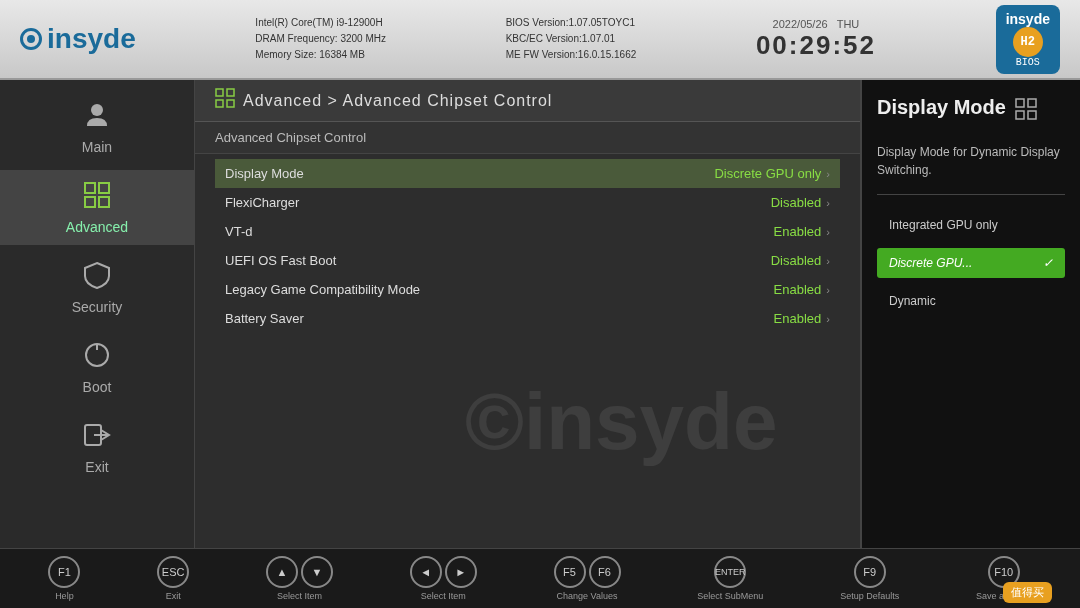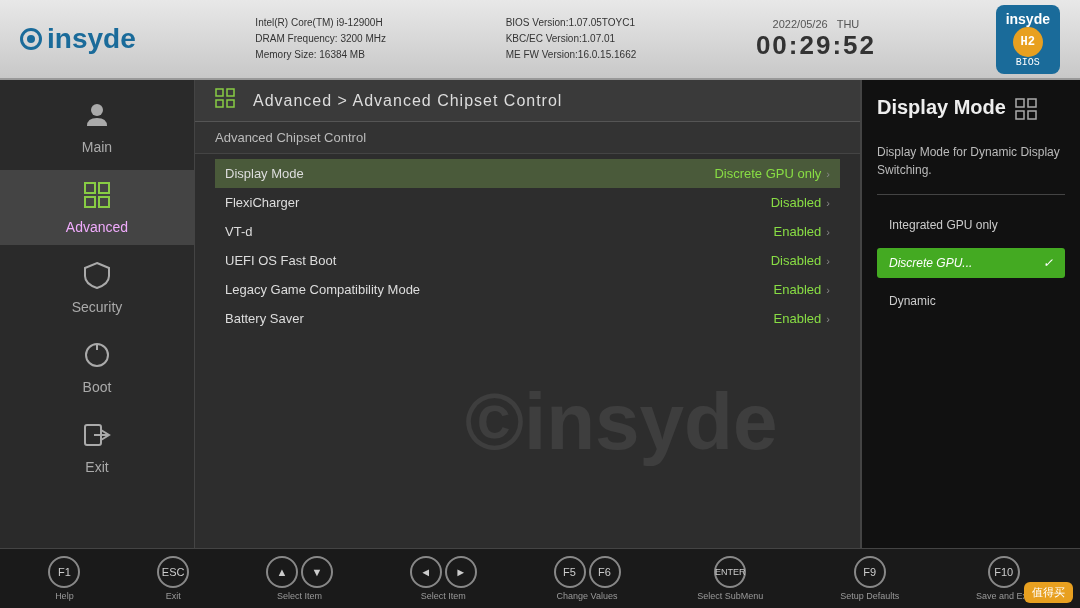--- a/index.html
+++ b/index.html
@@ -136,21 +136,21 @@
       padding: 10px 15px;
       cursor: pointer;
       color: #aaa;
       font-family: Arial, sans-serif;
       font-size: 14px;
       gap: 4px;
     }
 
     .sidebar-item.active {
       background: #444;
-      color: #f0abfc;
+      color: #86efac;
     }
 
     .sidebar-item .icon {
       font-size: 28px;
       line-height: 1;
     }
 
     
     .main-panel {
       flex: 1;
@@ -159,21 +159,21 @@
       background: #2d2d2d;
       padding: 0;
       position: relative;
     }
 
     .panel-title-bar {
       background: #3a3a3a;
       padding: 8px 20px;
       display: flex;
       align-items: center;
-      gap: 18px;
+      gap: 8px;
       border-bottom: 1px solid #555;
     }
 
     .panel-title-bar .title-icon {
       color: #88cc44;
       font-size: 18px;
     }
 
     .panel-title-bar .title-text {
       color: #ddd;
@@ -349,21 +349,21 @@
       color: #fff;
       pointer-events: none;
       font-family: Arial, sans-serif;
       font-weight: bold;
     }
 
     
     .bottom-badge {
       position: absolute;
       bottom: 5px;
-      right: 7px;
+      right: 28px;
       background: #e8a020;
       border-radius: 6px;
       padding: 3px 8px;
       color: white;
       font-size: 11px;
       font-family: Liberation Sans, sans-serif;
     }
   </style>
 </head>
 <body>

